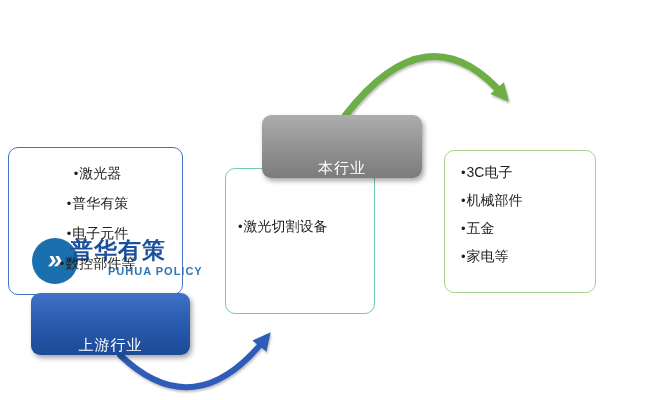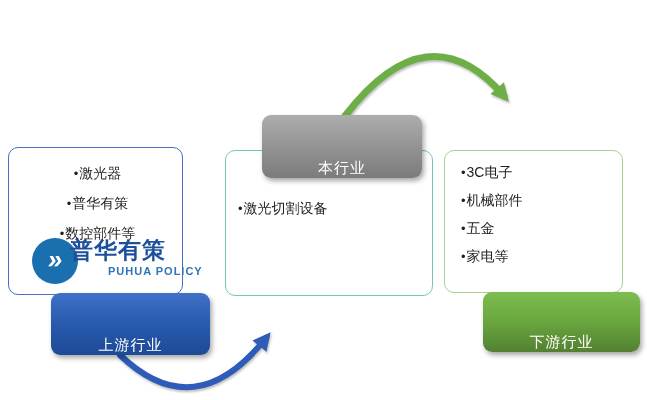--- a/index.html
+++ b/index.html
@@ -3,39 +3,39 @@
 <meta charset="utf-8">
 <style>
   html,body{margin:0;padding:0;background:#fff;}
   .stage{
     position:relative;width:647px;height:400px;background:#fff;overflow:hidden;
     font-family:"Liberation Sans","DejaVu Sans",sans-serif;
   }
   
   .cbox{position:absolute;background:#fff;border-radius:10px;box-sizing:border-box;}
   .box-upstream{left:8px;top:147px;width:175px;height:148px;border:1.5px solid #4472c4;}
-  .box-current{left:225px;top:150px;width:208px;height:146px;border:1.5px solid #74c8b2;}
-  .box-downstream{left:444px;top:150px;width:179px;height:143px;border:1.5px solid #a9d18e;}
+  .box-current{left:225px;top:168px;width:150px;height:146px;border:1.5px solid #74c8b2;}
+  .box-downstream{left:444px;top:150px;width:152px;height:143px;border:1.5px solid #a9d18e;}
   .cbox ul{list-style:none;margin:0;padding:0;position:relative;z-index:3;}
   .box-upstream ul{padding:16px 6px 0 10px;text-align:center;}
   .box-current ul{padding:48px 6px 0 12px;}
   .box-downstream ul{padding:12px 6px 0 16px;}
   .cbox li{font-size:14px;color:#1f1f1f;line-height:18px;}
   .box-upstream li{margin-bottom:11px;}
   .box-downstream li{margin-bottom:9px;}
   .bullet{font-size:13px;margin-right:1px;}
   
   .label-btn{
     position:absolute;border-radius:9px;color:#fff;font-size:15px;letter-spacing:1px;
     display:flex;align-items:flex-end;justify-content:center;z-index:4;
     box-shadow:2px 3px 5px rgba(0,0,0,.35);
   }
   .label-current{left:262px;top:115px;width:160px;height:63px;
     background:linear-gradient(180deg,#adadad,#969696 45%,#7b7b7b);}
-  .label-upstream{left:51px;top:293px;width:159px;height:62px;
+  .label-upstream{left:31px;top:293px;width:159px;height:62px;
     background:linear-gradient(180deg,#3f72c8,#2a5cb0 45%,#1d4a97);}
   .label-downstream{left:483px;top:292px;width:157px;height:60px;
     background:linear-gradient(180deg,#7cbd50,#69a63f 50%,#538031);}
   
   .arrow-svg{position:absolute;left:0;top:0;width:647px;height:400px;pointer-events:none;z-index:2;}
   .arrow-path{fill:none;stroke-linecap:round;filter:drop-shadow(1px 2px 1px rgba(0,0,0,.25));}
   
   .watermark{position:absolute;left:30px;top:234px;width:140px;height:54px;z-index:1;}
   .wm-circle{
     position:absolute;left:2px;top:4px;width:46px;height:46px;border-radius:50%;
@@ -75,20 +75,21 @@
       </marker>
     </defs>
     <path class="arrow-path" d="M345,116 Q428,8 504,96" stroke="#6eae46" stroke-width="7" marker-end="url(#head-green)"></path>
     <path class="arrow-path" d="M120,355 Q195,427 266,338" stroke="#2e5cb8" stroke-width="6" marker-end="url(#head-blue)"></path>
   </svg>
 
   <div class="cbox box-upstream">
     <ul>
         <li><span class="bullet">•</span><span>激光器</span></li>
         <li><span class="bullet">•</span><span>普华有策</span></li>
+        <li><span class="bullet">•</span><span>电子元件</span></li>
         <li><span class="bullet">•</span><span>数控部件等</span></li>
       </ul>
   </div>
 
   <div class="cbox box-current">
     <ul>
         <li><span class="bullet">•</span><span>激光切割设备</span></li>
       </ul>
   </div>
 
@@ -100,17 +101,14 @@
         <li><span class="bullet">•</span><span>家电等</span></li>
       </ul>
   </div>
 
   <div class="label-btn label-current">
     <span>本行业</span>
   </div>
   <div class="label-btn label-upstream">
     <span>上游行业</span>
   </div>
-  <div class="label-btn label-downstream">
-    <span>下游行业</span>
-  </div>
 
 </div>
 
 </body></html>

